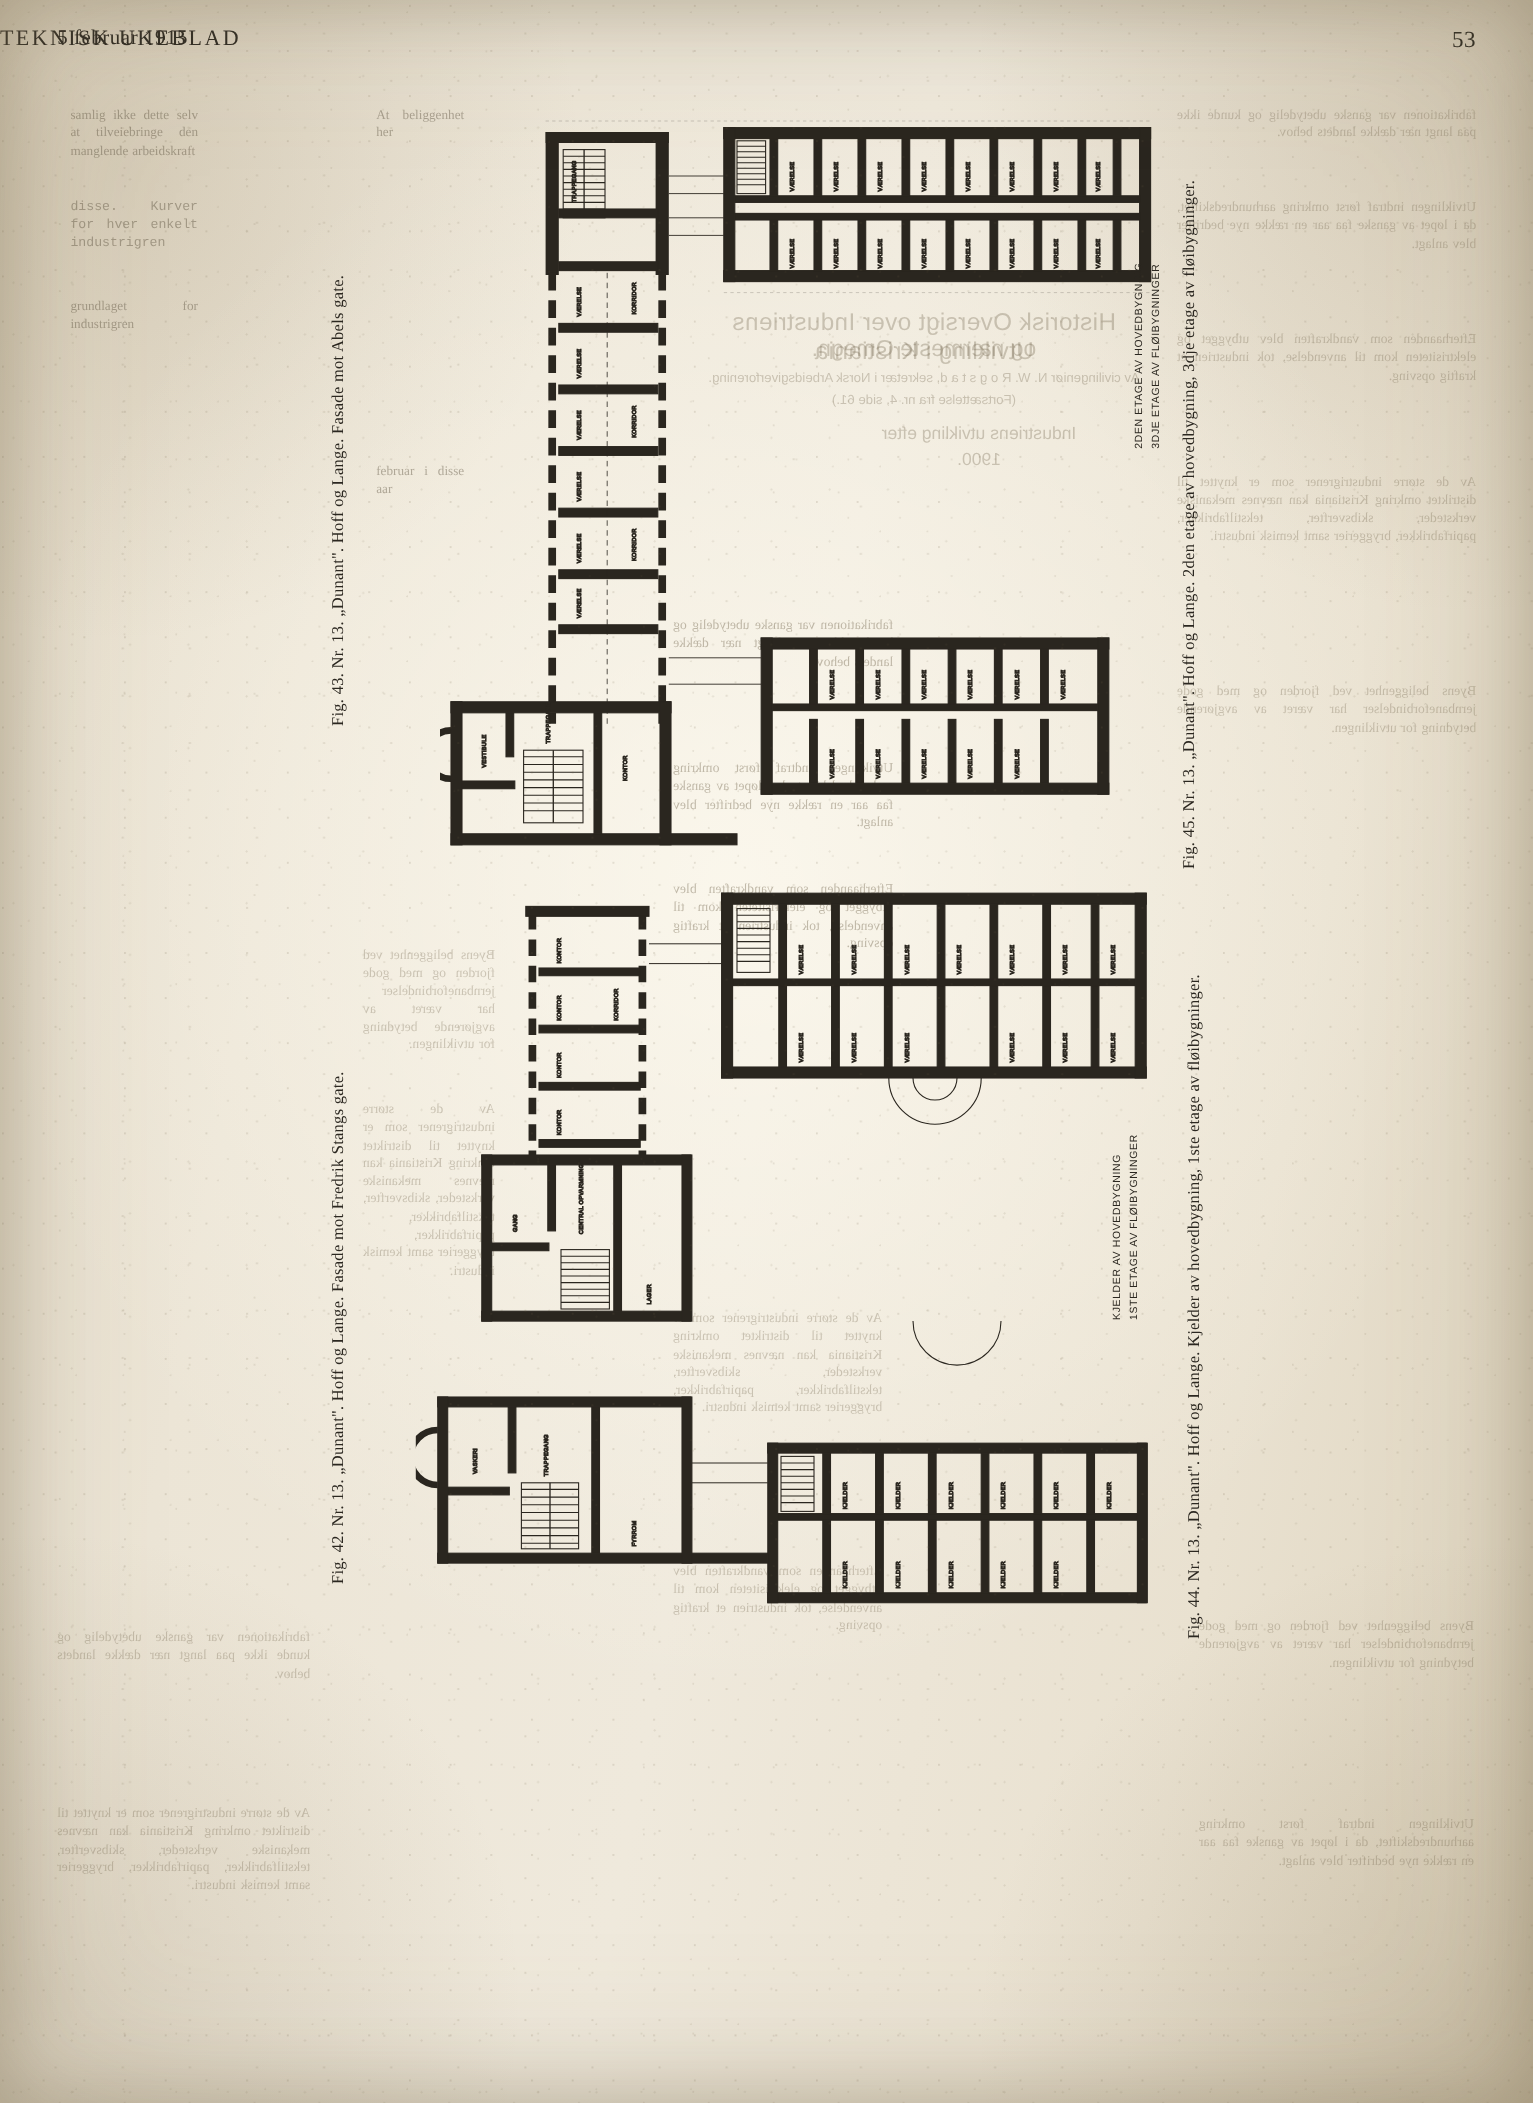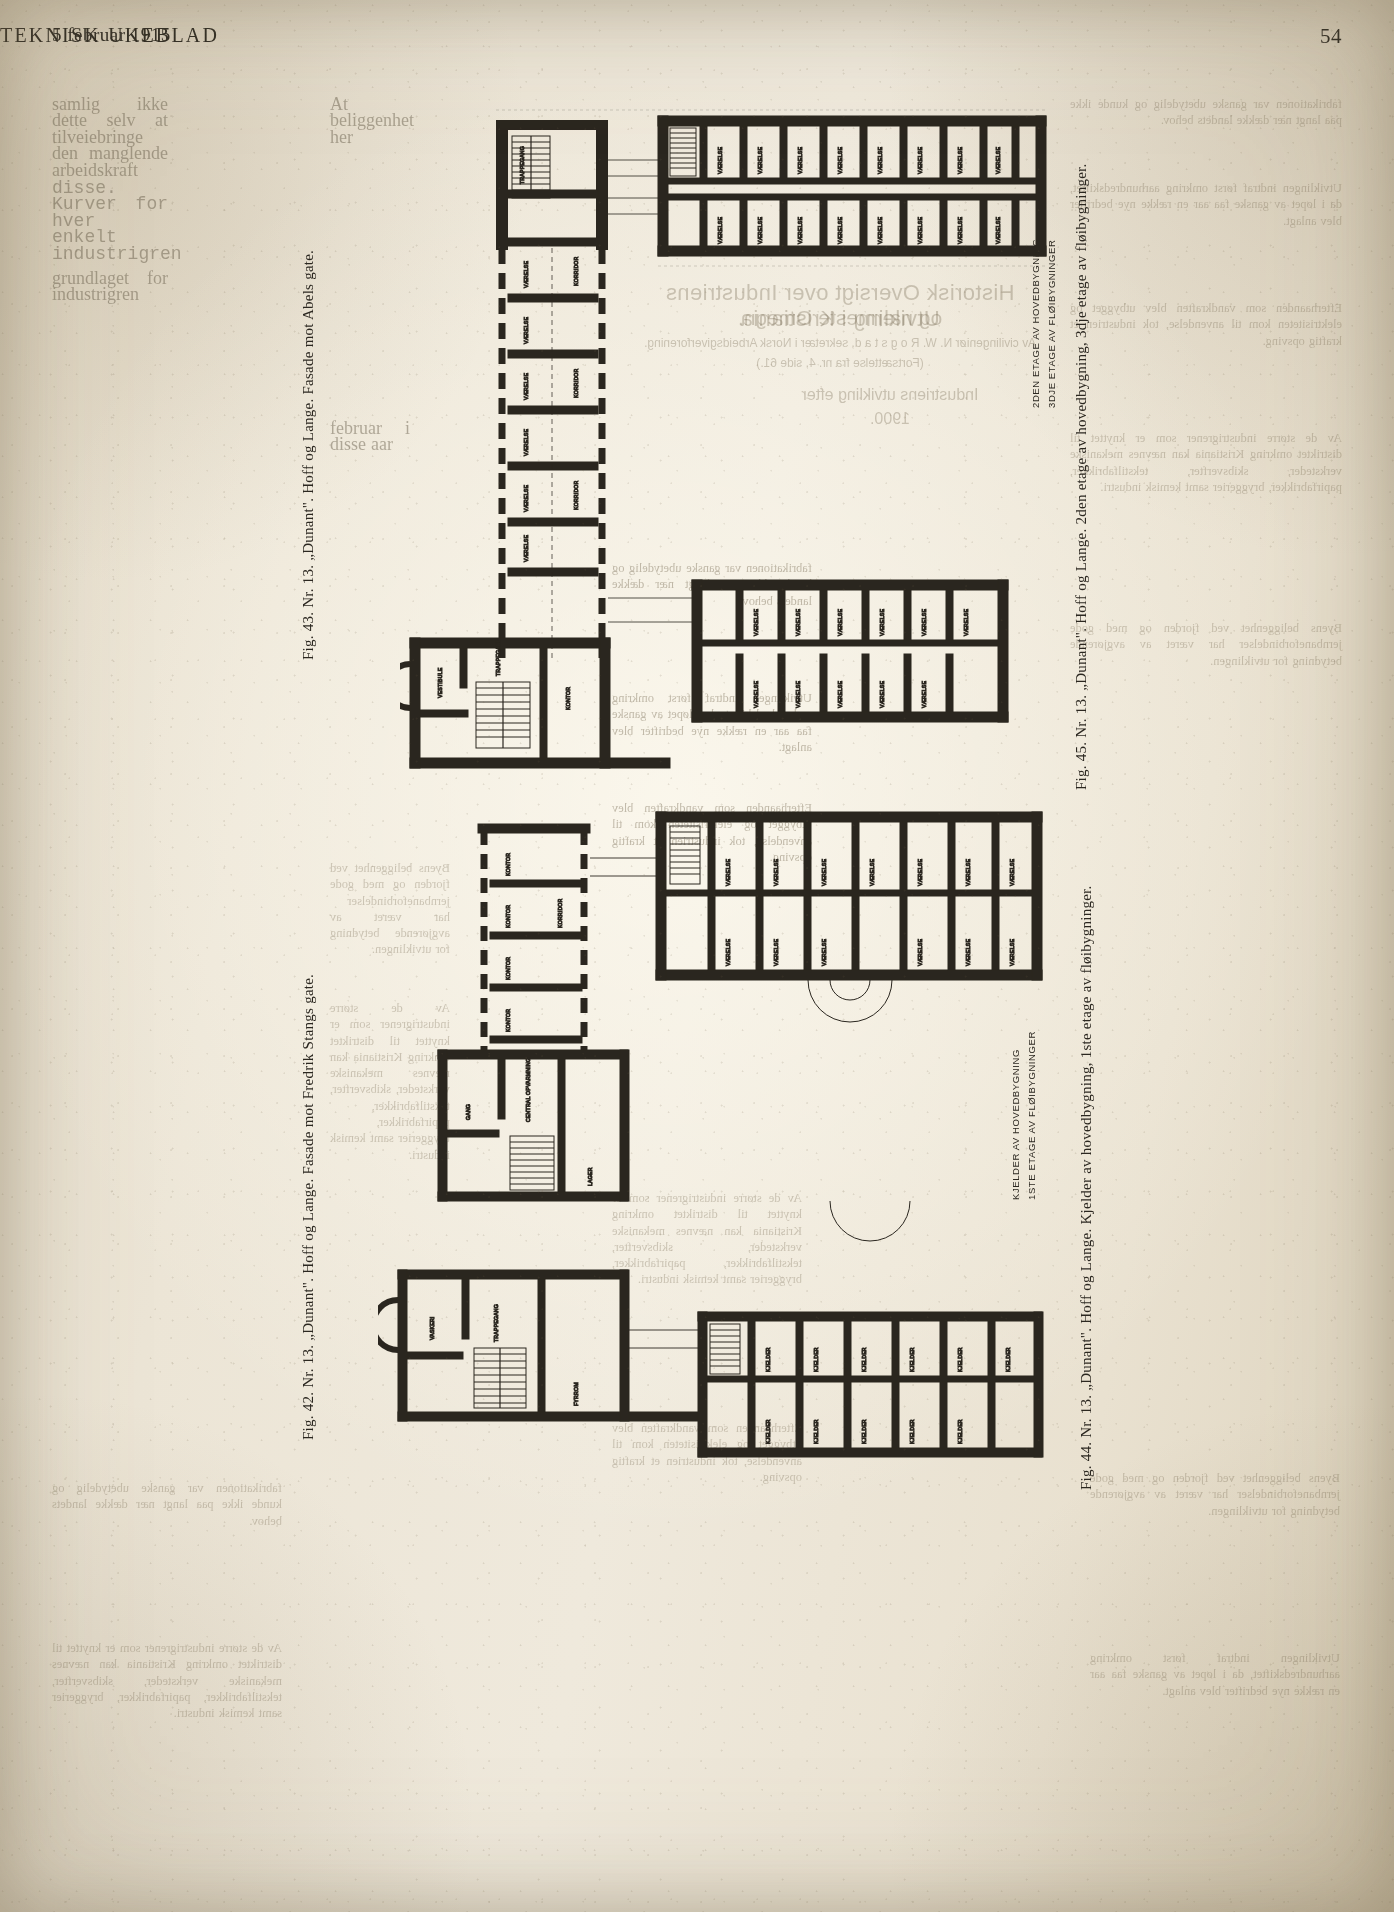--- a/index.html
+++ b/index.html
@@ -71,23 +71,23 @@
   .bleed-hd{
     position:absolute;color:#6a5d45;opacity:.30;
     transform:scaleX(-1);filter:blur(.5px);
     font-family:"Liberation Sans",sans-serif;
     text-align:center;pointer-events:none;
   }
 
   
   .col-txt{
     position:absolute;color:#564c39;opacity:.42;
-    font-size:18px;line-height:16.4px;text-align:justify;
+    font-size:12px;line-height:16.4px;text-align:justify;
     font-family:"Liberation Serif",serif;
-    pointer-events:none;word-spacing:.5px;
+    pointer-events:none;word-spacing:.5px;margin-left:12px;
   }
 
   
   .cap{
     position:absolute;
     transform-origin:0 0;
     white-space:nowrap;
     font-family:"Liberation Serif",serif;
     font-size:15px;
     color:#2b2720;
@@ -162,21 +162,21 @@
     <div class="col-txt" style="left:52px;top:96px;width:116px;">samlig ikke dette selv at tilveiebringe den manglende arbeidskraft</div>
     <div class="col-txt" style="left:52px;top:180px;width:116px;font-family:Liberation Mono, monospace;">disse. Kurver for hver enkelt industrigren</div>
     <div class="col-txt" style="left:52px;top:270px;width:116px;">grundlaget for industrigren</div>
     <div class="col-txt" style="left:330px;top:96px;width:80px;">At beliggenhet her</div>
     <div class="col-txt" style="left:330px;top:420px;width:80px;">februar i disse aar</div>
   </div>
 
   <div id="hdr">
     <div class="hdr-t" id="hdr-date">5 februar 1915</div>
     <div class="hdr-t" id="hdr-title">TEKNISK UKEBLAD</div>
-    <div class="hdr-t" id="hdr-page">54</div>
+    <div class="hdr-t" id="hdr-page">53</div>
   </div>
 
   <div class="draw" style="left:92px;top:88px;">
     <svg width="200" height="600" viewBox="0 0 200 600">
       <g transform="rotate(-90 300 300) translate(0 0)">
         <g transform="translate(-5 198)">
 
         <g class="ink thin">
 
           <path d="M4,186 L596,186" stroke-width="1.1"></path>

